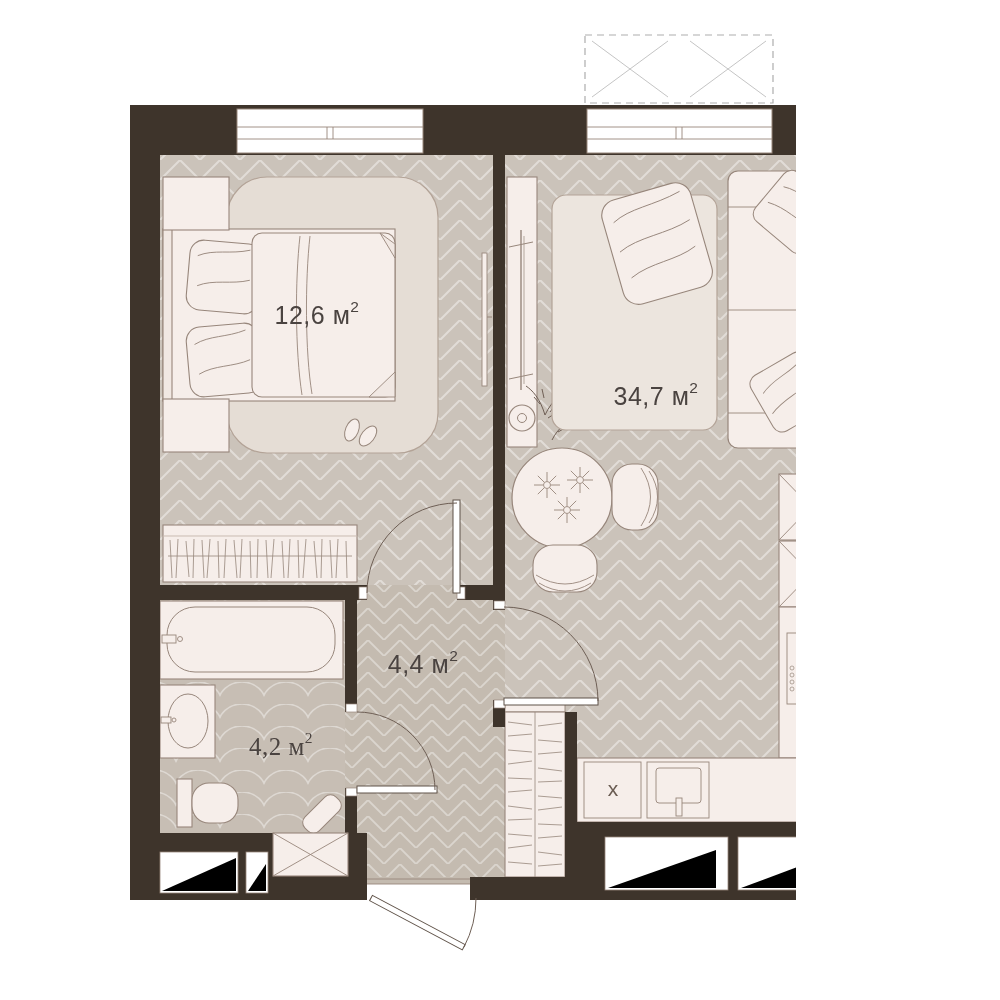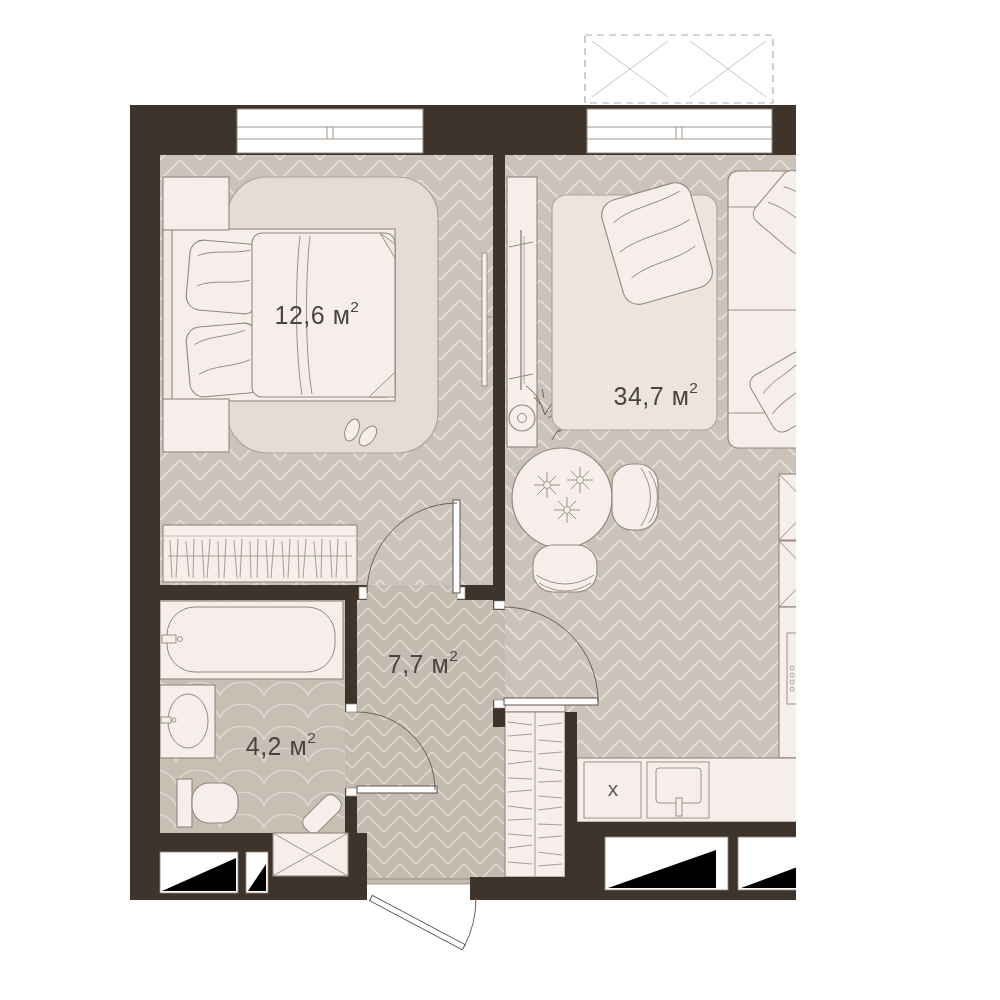--- a/index.html
+++ b/index.html
@@ -310,22 +310,22 @@
   </g>
 </svg>
 
 <div class="room-label" style="left:317px;top:315px;">
   <span>12,6 м</span><sup>2</sup>
 </div>
 <div class="room-label" style="left:656px;top:396px;">
   <span>34,7 м</span><sup>2</sup>
 </div>
 <div class="room-label" style="left:423px;top:664px;">
-  <span>7,7 м</span><sup>2</sup>
-</div>
-<div class="room-label" style="left:281px;top:746px;">
+  <span>4,4 м</span><sup>2</sup>
+</div>
+<div class="room-label" style="left:281px;top:746px;font-family:Liberation Serif, serif;">
   <span>4,2 м</span><sup>2</sup>
 </div>
 <div class="mini-label" style="left:613px;top:789px;">
   <span>х</span>
 </div>
 
 </div>
 
 </body></html>

